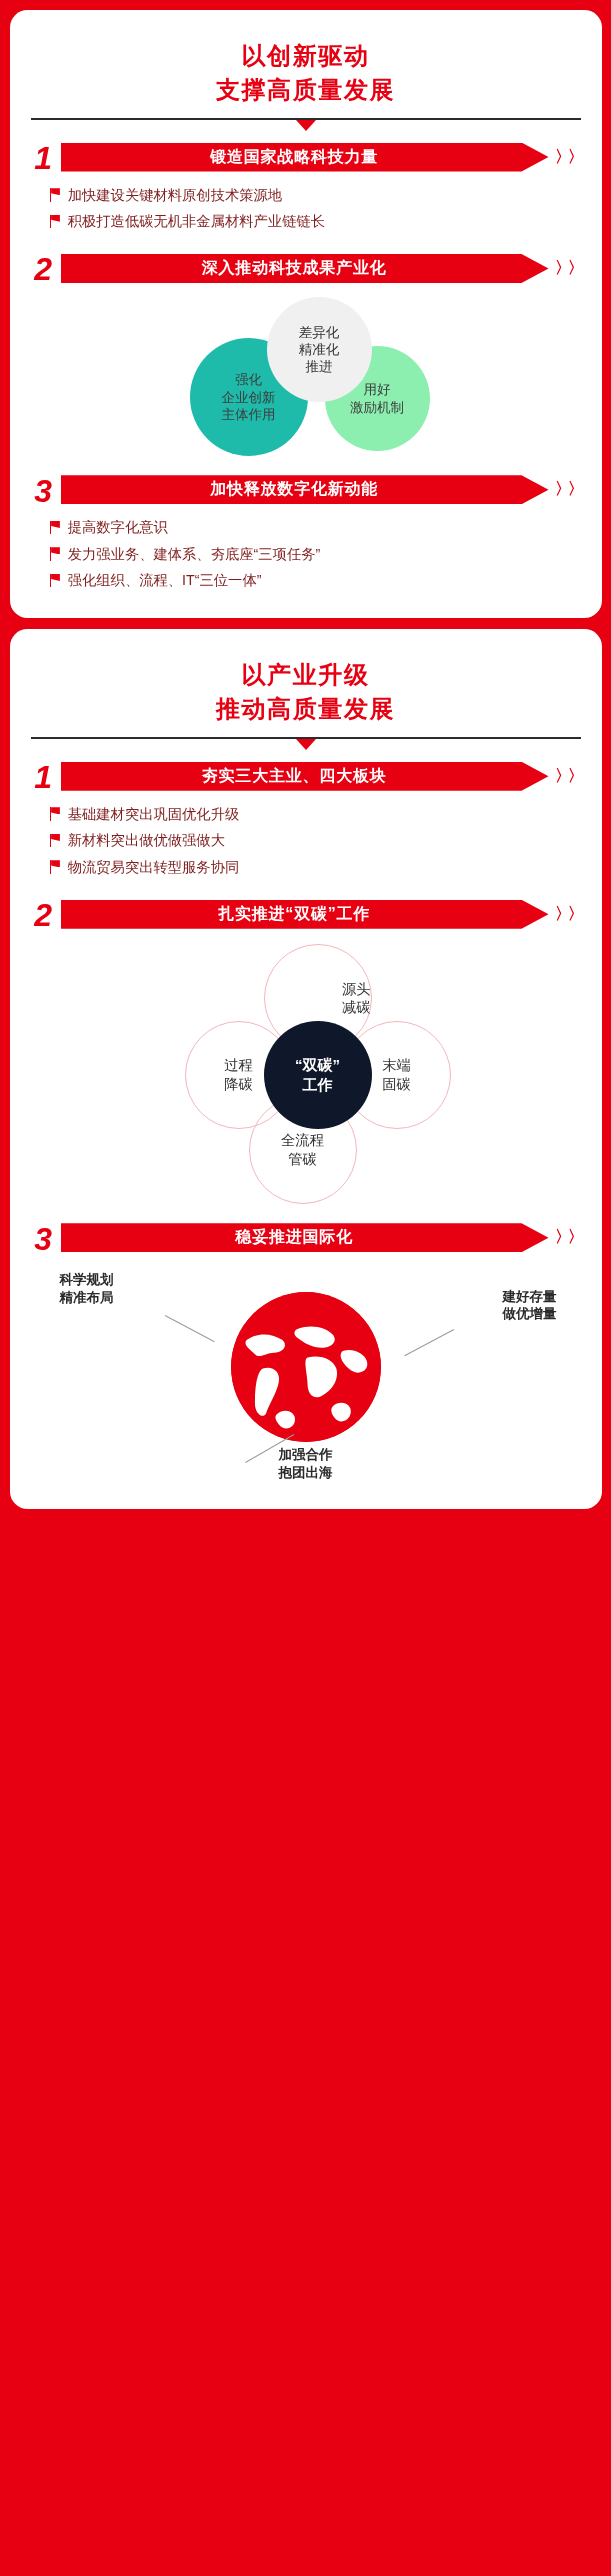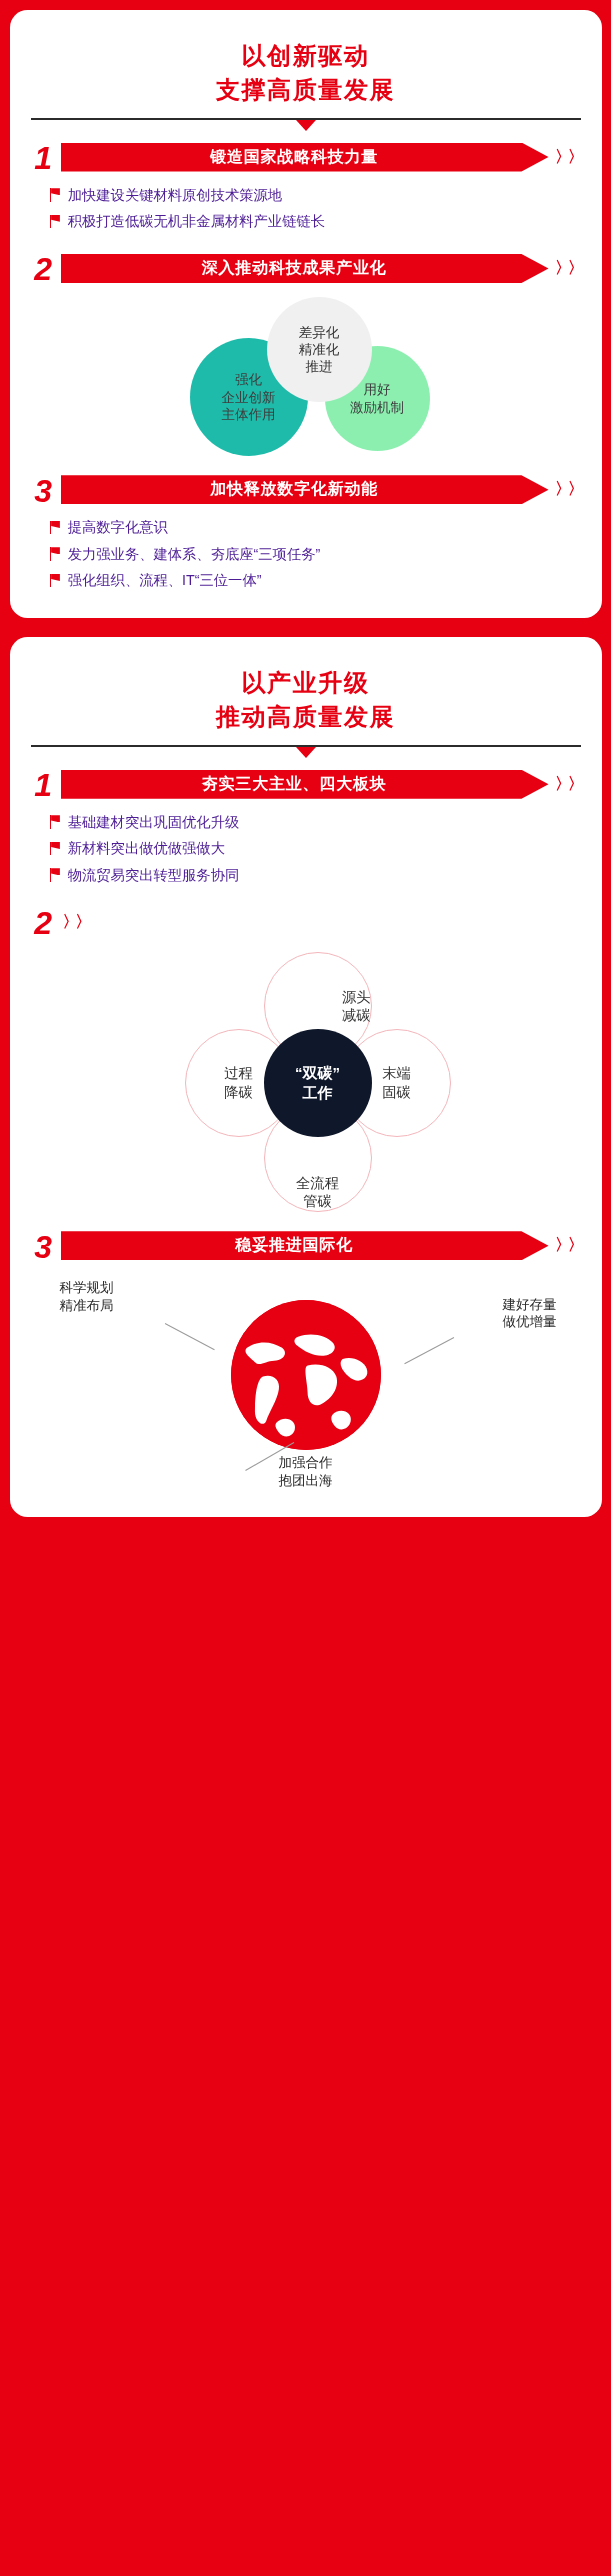--- a/index.html
+++ b/index.html
@@ -14,21 +14,21 @@
     background: #e60012;
     padding: 0;
   }
   .page {
     width: 611px;
     min-height: 2576px;
     background: #e60012;
     padding: 9.5px 9.5px 14.3px 9.5px;
     display: flex;
     flex-direction: column;
-    gap: 19px;
+    gap: 11px;
   }
   .panel {
     background: #ffffff;
     border-radius: 17.5px;
     padding: 21px 21px 27px 21px;
     position: relative;
   }
 
   
   .sec-title {
@@ -121,21 +121,21 @@
     display: flex;
     flex-direction: column;
     gap: 7.2px;
     margin-bottom: 21px;
   }
   .bullets li {
     display: flex;
     align-items: flex-start;
     gap: 7.2px;
     font-size: 14.3px;
-    color: #4c1d95;
+    color: #7f1d1d;
     line-height: 1.35;
   }
   .flag {
     flex: none;
     width: 11px;
     height: 13.5px;
     position: relative;
     top: 2.4px;
   }
   .flag .pole {
@@ -206,21 +206,21 @@
     justify-content: center;
     text-align: center;
     font-size: 14.3px;
     color: #333333;
     line-height: 1.3;
     background: transparent;
   }
   .petal-top   { left: 233px; top: 1.6px; justify-content: flex-end; }
   .petal-left  { left: 154px; top: 78px; }
   .petal-right { left: 312px; top: 78px; }
-  .petal-bottom{ left: 233px; top: 153px; align-items: flex-end; }
+  .petal-bottom{ left: 218px; top: 153px; }
   .core {
     position: absolute;
     left: 233px; top: 78px;
     width: 108px; height: 108px;
     border-radius: 50%;
     background: #0f172a;
     color: #ffffff;
     font-size: 15px;
     font-weight: bold;
     display: flex;
@@ -229,20 +229,21 @@
     text-align: center;
     line-height: 1.32;
   }
 
   
   .globe-wrap {
     position: relative;
     width: 100%;
     height: 215px;
     margin: 8px 0 0 0;
+    font-weight: bold;
   }
   .globe {
     position: absolute;
     left: 50%;
     top: 25.5px;
     transform: translateX(-50%);
     width: 150px; height: 150px;
     border-radius: 50%;
     background: #e60012;
     overflow: hidden;
@@ -415,20 +416,24 @@
               <span class="cloth"></span>
             </span>
           <span>物流贸易突出转型服务协同</span>
         </li>
       </ul>
     </div>
 
     <div class="item">
       <div class="banner-row">
         <div class="num">2</div>
+        <div class="banner">
+          <div class="bg"></div>
+          <div class="txt">扎实推进“双碳”工作</div>
+        </div>
         <div class="chev">〉〉</div>
       </div>
 
       <div class="flower">
         <div class="petal petal-top">
           <div>
             <div>源头</div>
             <div>减碳</div>
           </div>
         </div>

